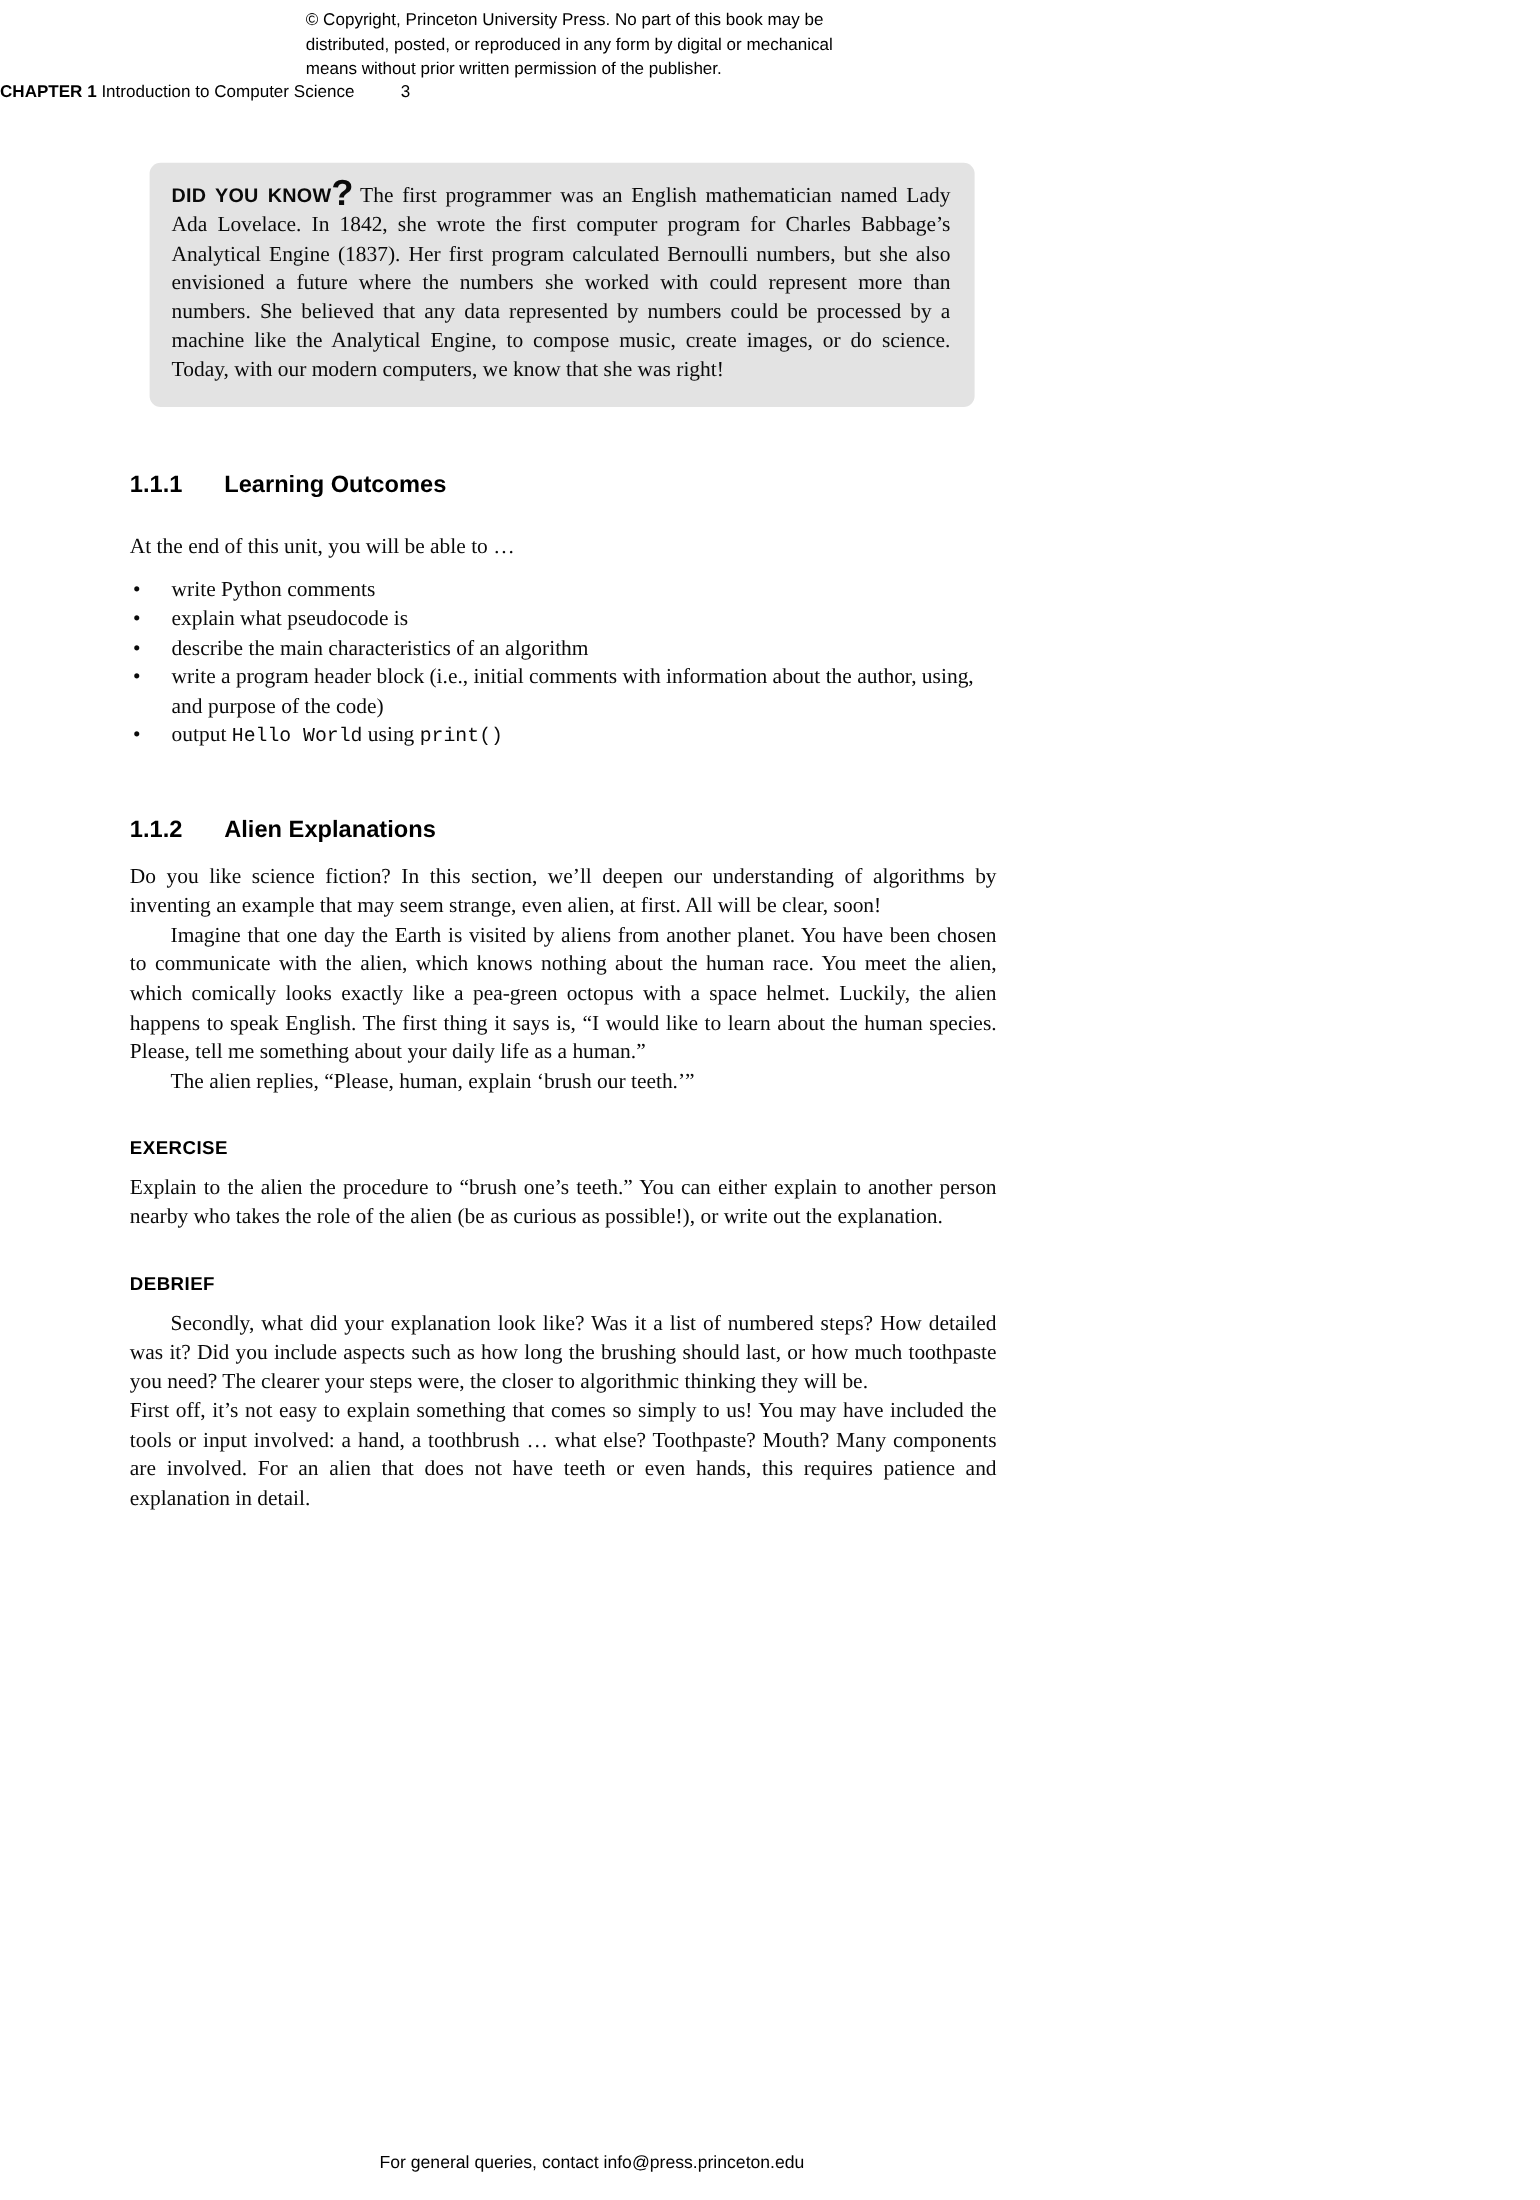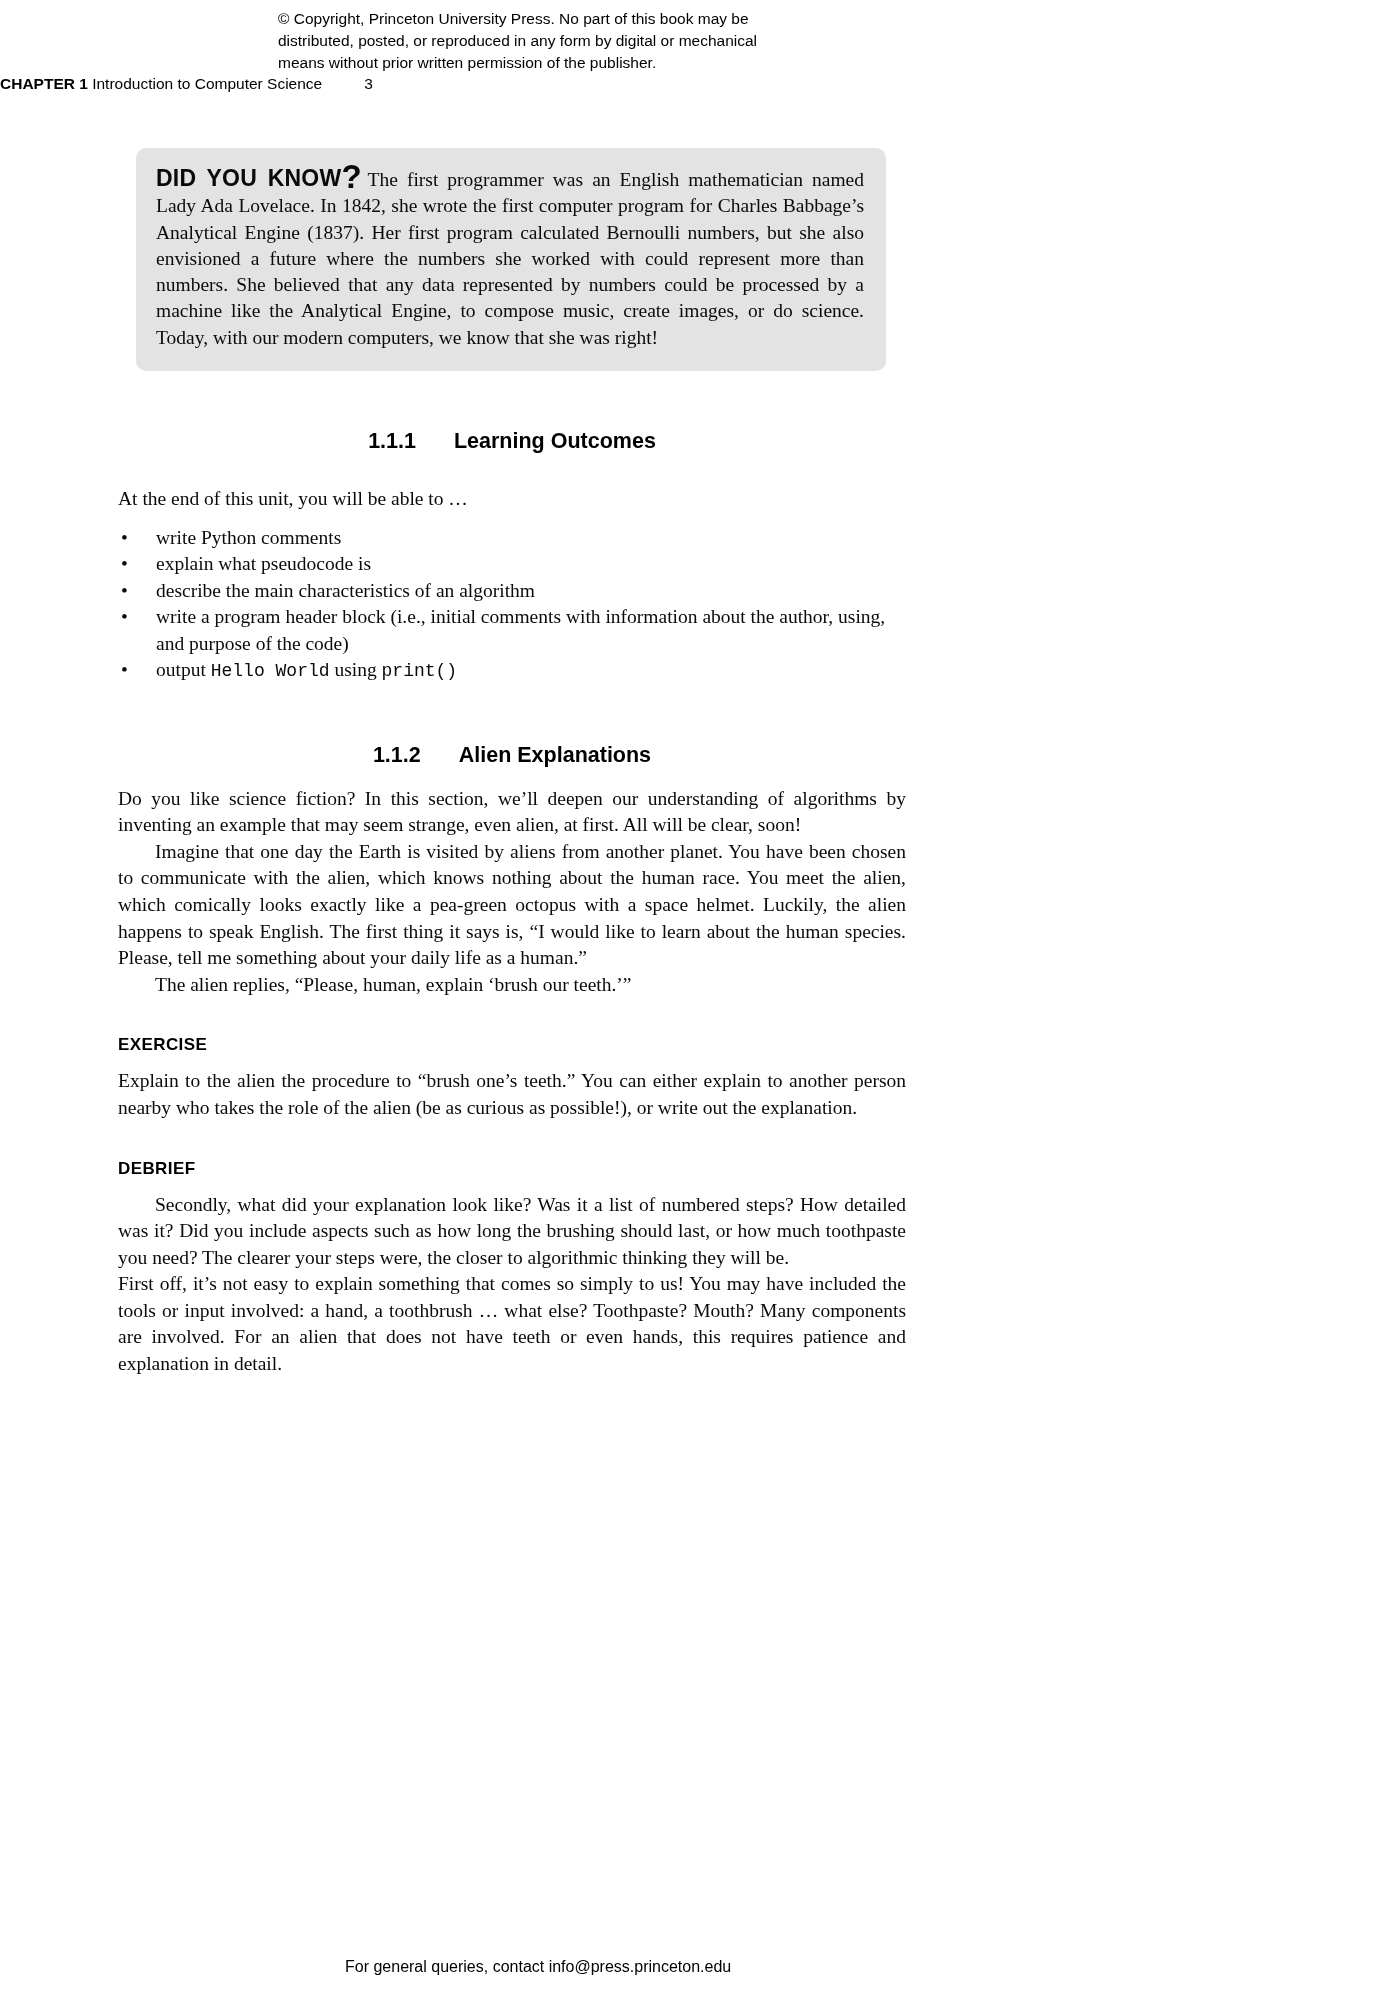--- a/index.html
+++ b/index.html
@@ -34,35 +34,34 @@
   
   .dyk-box {
     margin-left: 18px; width: 750px;
     background: #e3e3e3; border-radius: 10px;
     padding: 17px 22px 20px 20px;
     font-size: 19.5px; line-height: 26.3px;
     text-align: justify;
   }
   .dyk-label {
     font-family: "Liberation Sans", sans-serif;
-    font-weight: bold; font-size: 23px; letter-spacing: 0.2px; margin-top: 36px;
+    font-weight: bold; font-size: 18px; letter-spacing: 0.2px; margin-top: 36px;
   }
   .dyk-q {
     font-family: "Liberation Sans", sans-serif;
     font-weight: bold; font-size: 33px; line-height: 0;
     vertical-align: -2px; padding-right: 6px;
   }
 
   
   h2.section {
     font-family: "Liberation Sans", sans-serif;
     font-weight: bold; font-size: 21.5px; color: #000;
     display: flex; gap: 38px;
     margin-top: 58px;
-    justify-content: center;
   }
 
   .intro { font-size: 19.5px; line-height: 26.5px; margin-top: 32px; }
 
   ul.outcomes { list-style: none; margin-top: 12px; }
   ul.outcomes li {
     position: relative; padding-left: 38px;
     font-size: 19.5px; line-height: 26.5px;
   }
   ul.outcomes li::before { content: "\2022"; position: absolute; left: 3px; }

